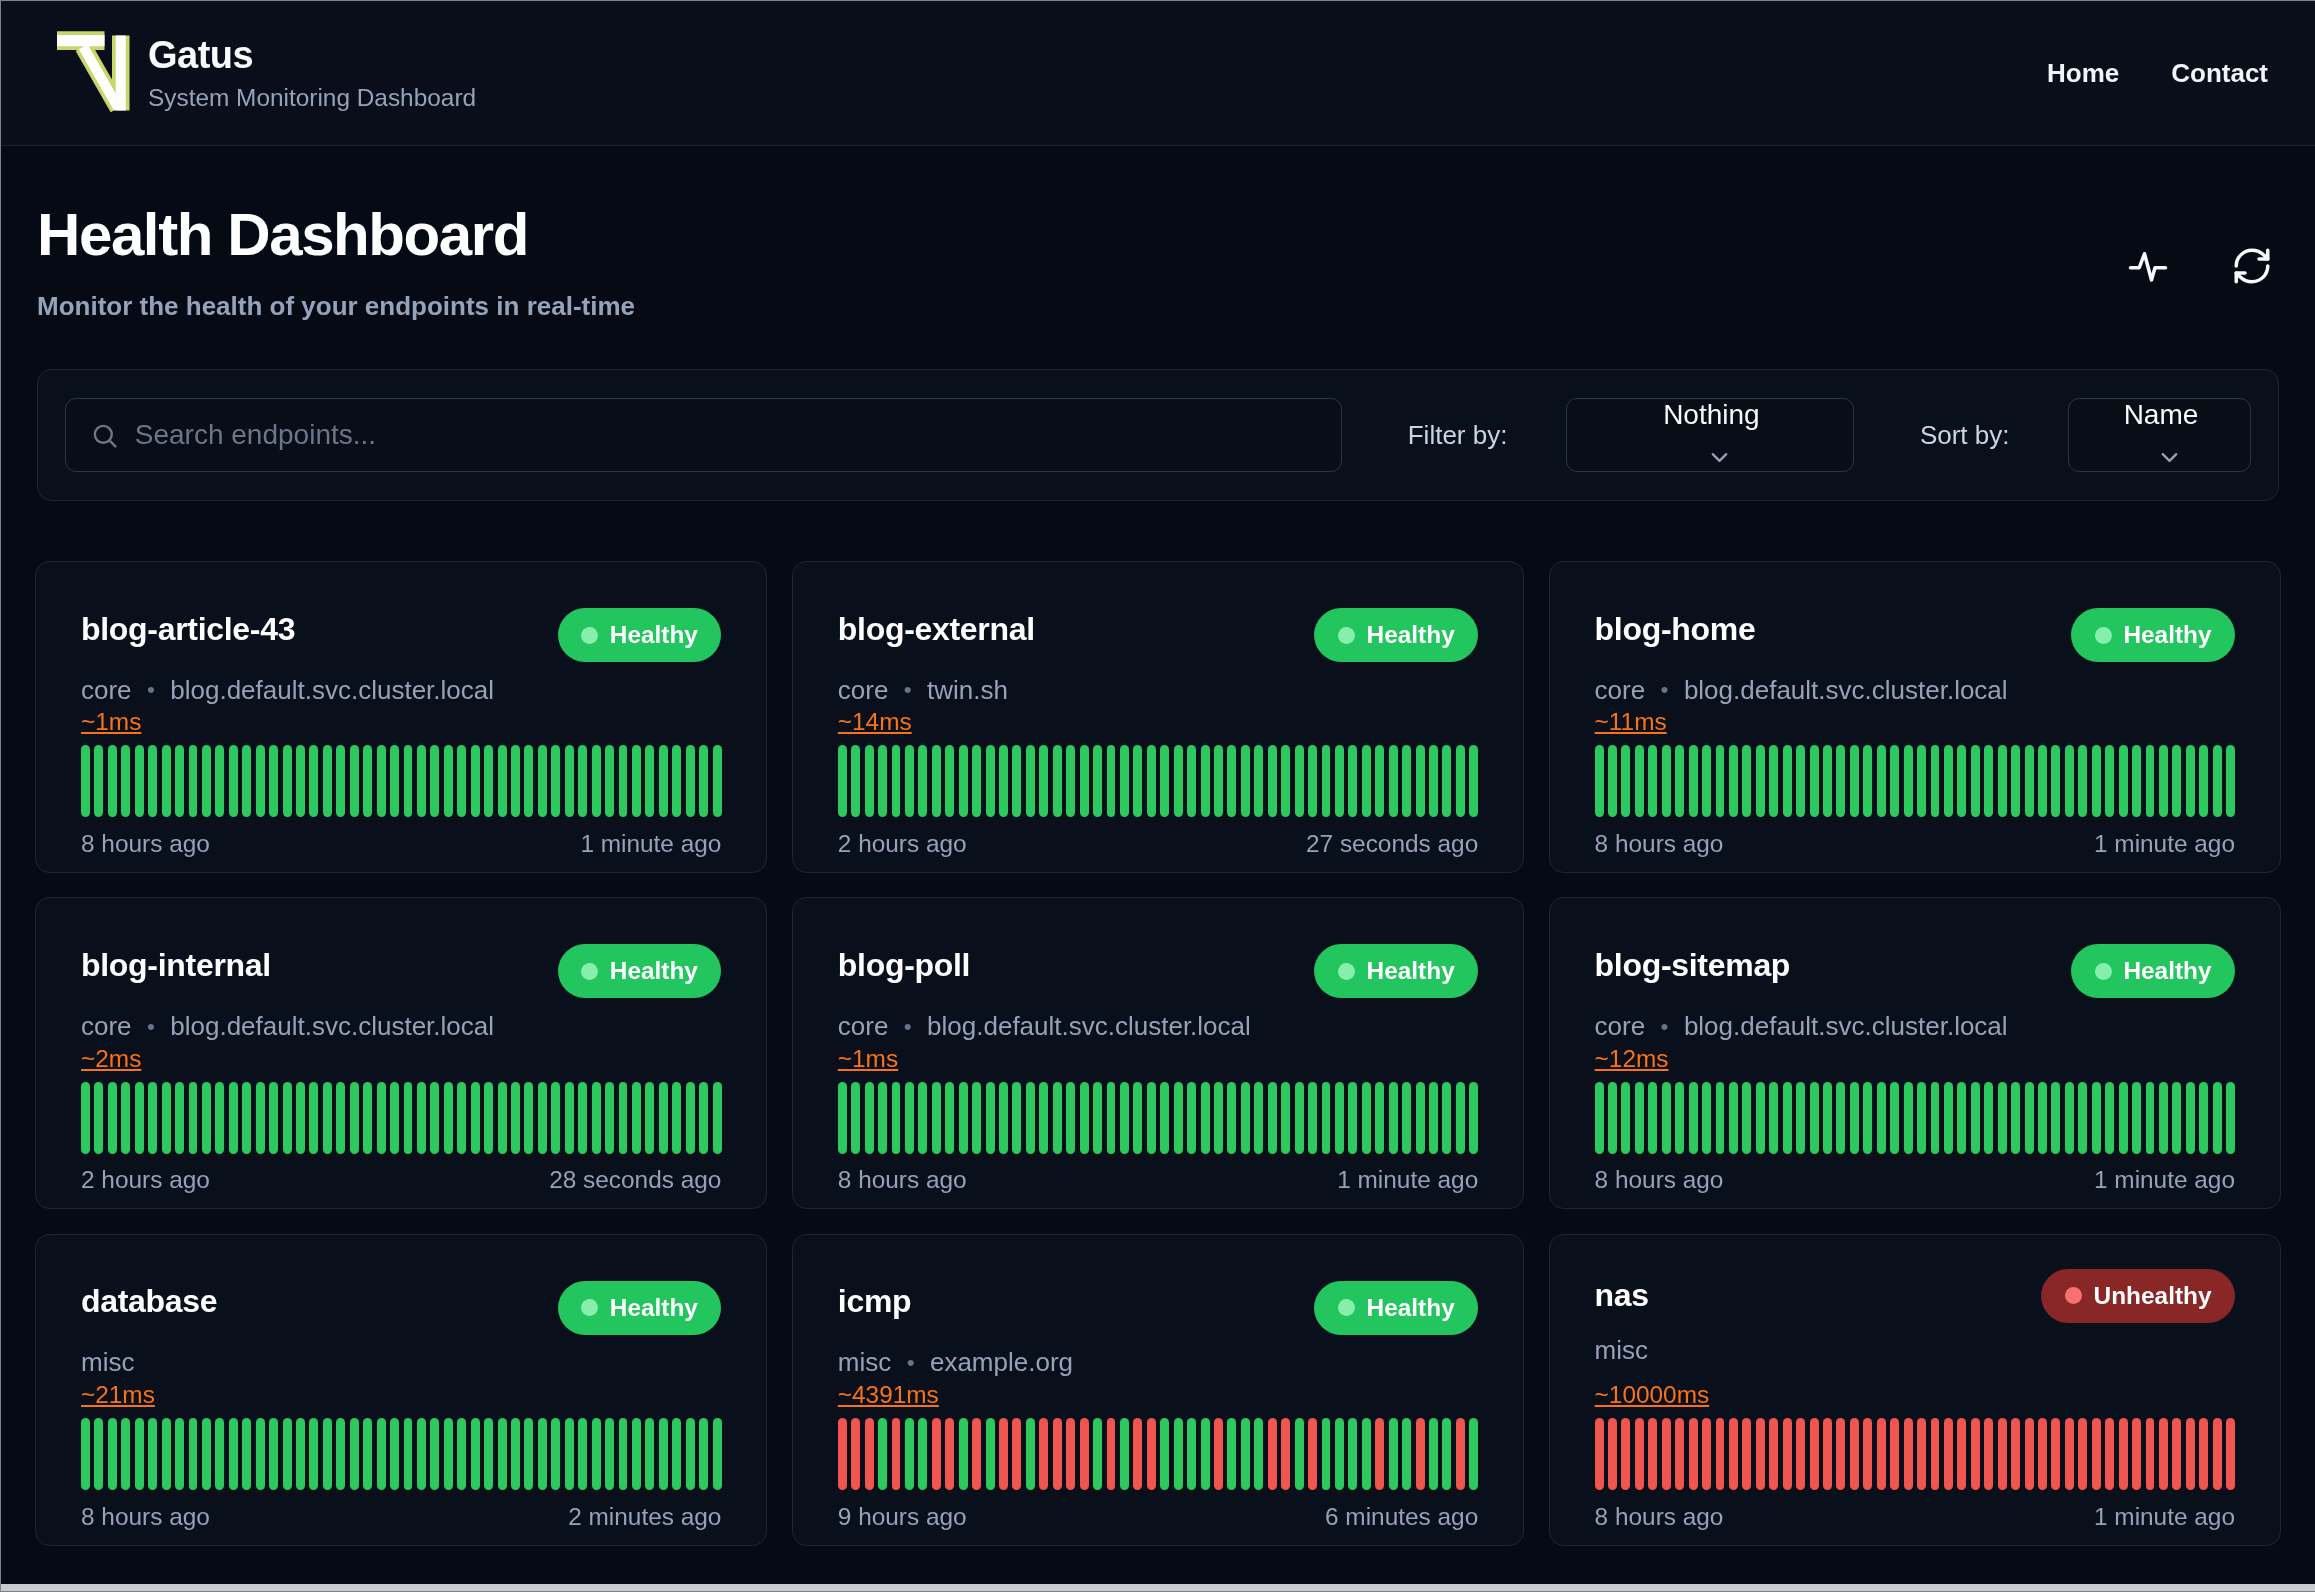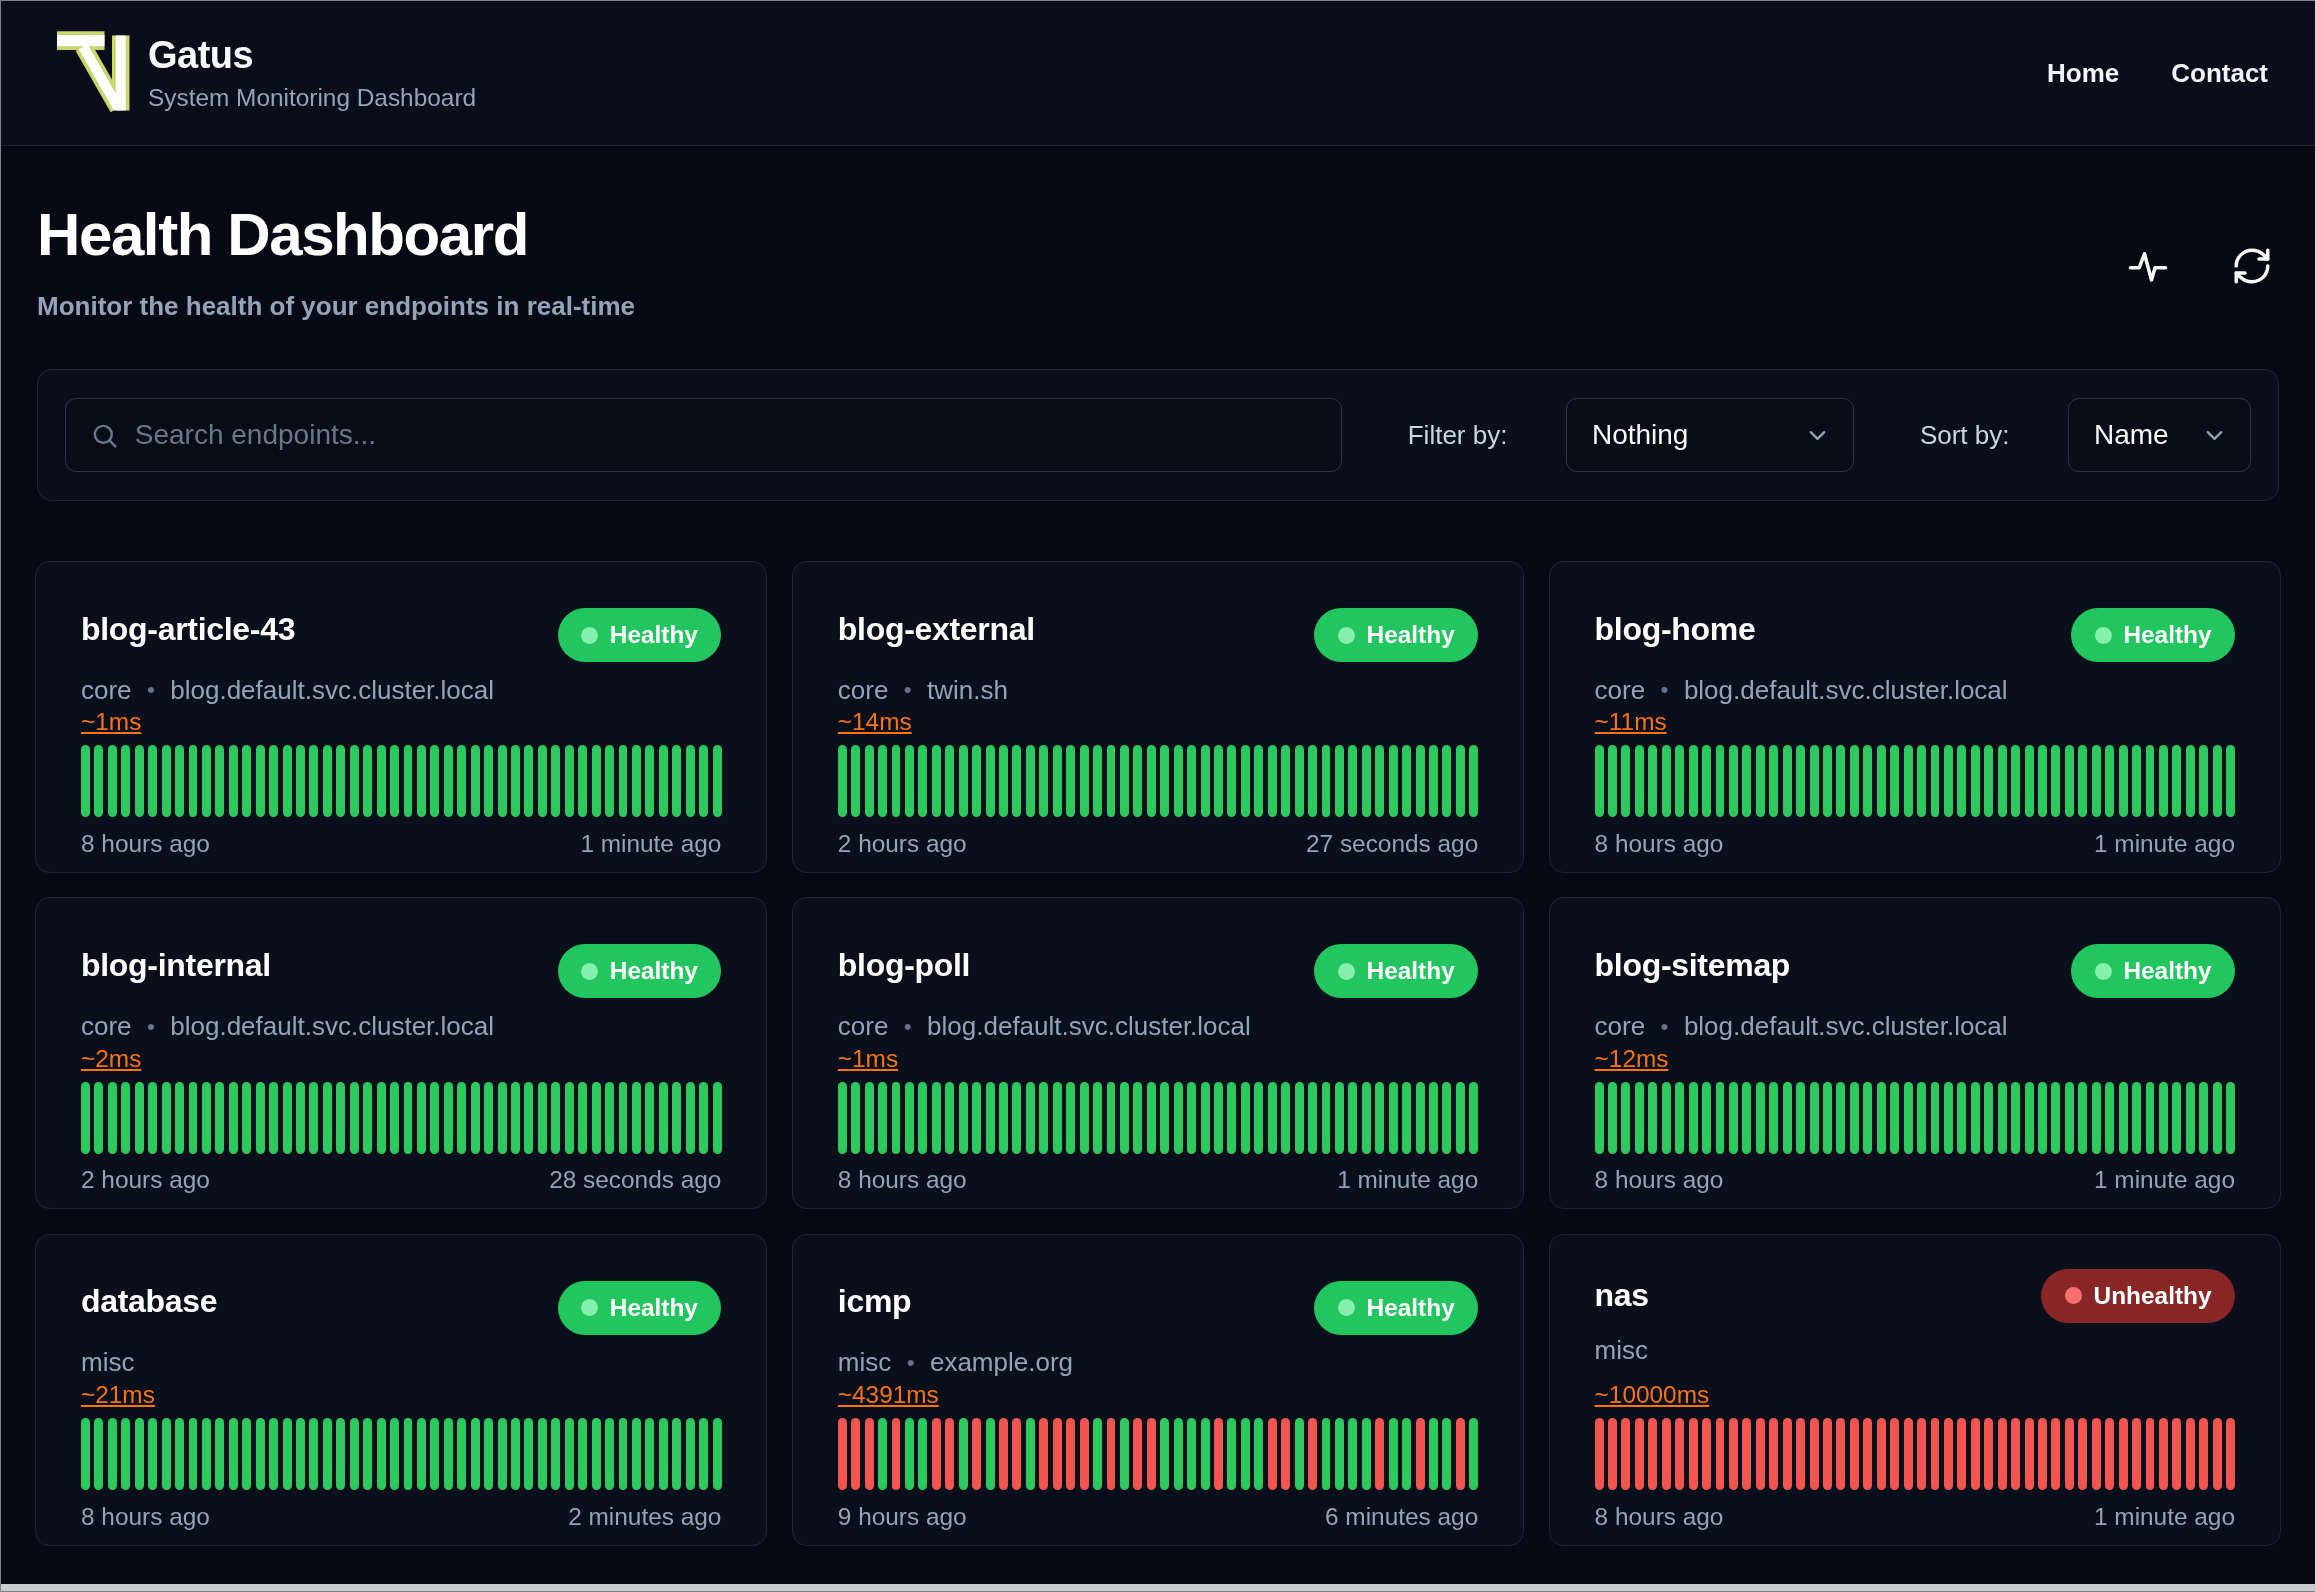--- a/index.html
+++ b/index.html
@@ -63,21 +63,21 @@
   .search input {
     flex:1; background:transparent; border:none; outline:none;
     color:#e2e8f0; font-size:28px; font-family:"Liberation Sans", sans-serif;
   }
   .search input::placeholder { color:#6b7789; }
   .tb-label { font-size:26px; color:#cbd5e1; white-space:nowrap; margin-left:31px; }
   .select {
     height:74px; border:0.9px solid #2b3548; border-radius:11px;
     display:flex; align-items:center; justify-content:space-between;
     padding:0 22px 0 25px; margin-left:23.5px; cursor:pointer;
-    font-size:28px; color:#f8fafc; background:#080d18;
+    font-size:28px; color:#f8fafc; background:#080d18;flex-direction:column;
   }
   .select svg { width:27px; height:27px; margin-left:16.3px; }
   .select.filter { width:288px; }
   .select.sort  { width:183px; }
 
   
   .grid {
     margin:60px 34px 0 34px;
     display:grid;
     grid-template-columns:repeat(3, 1fr);

